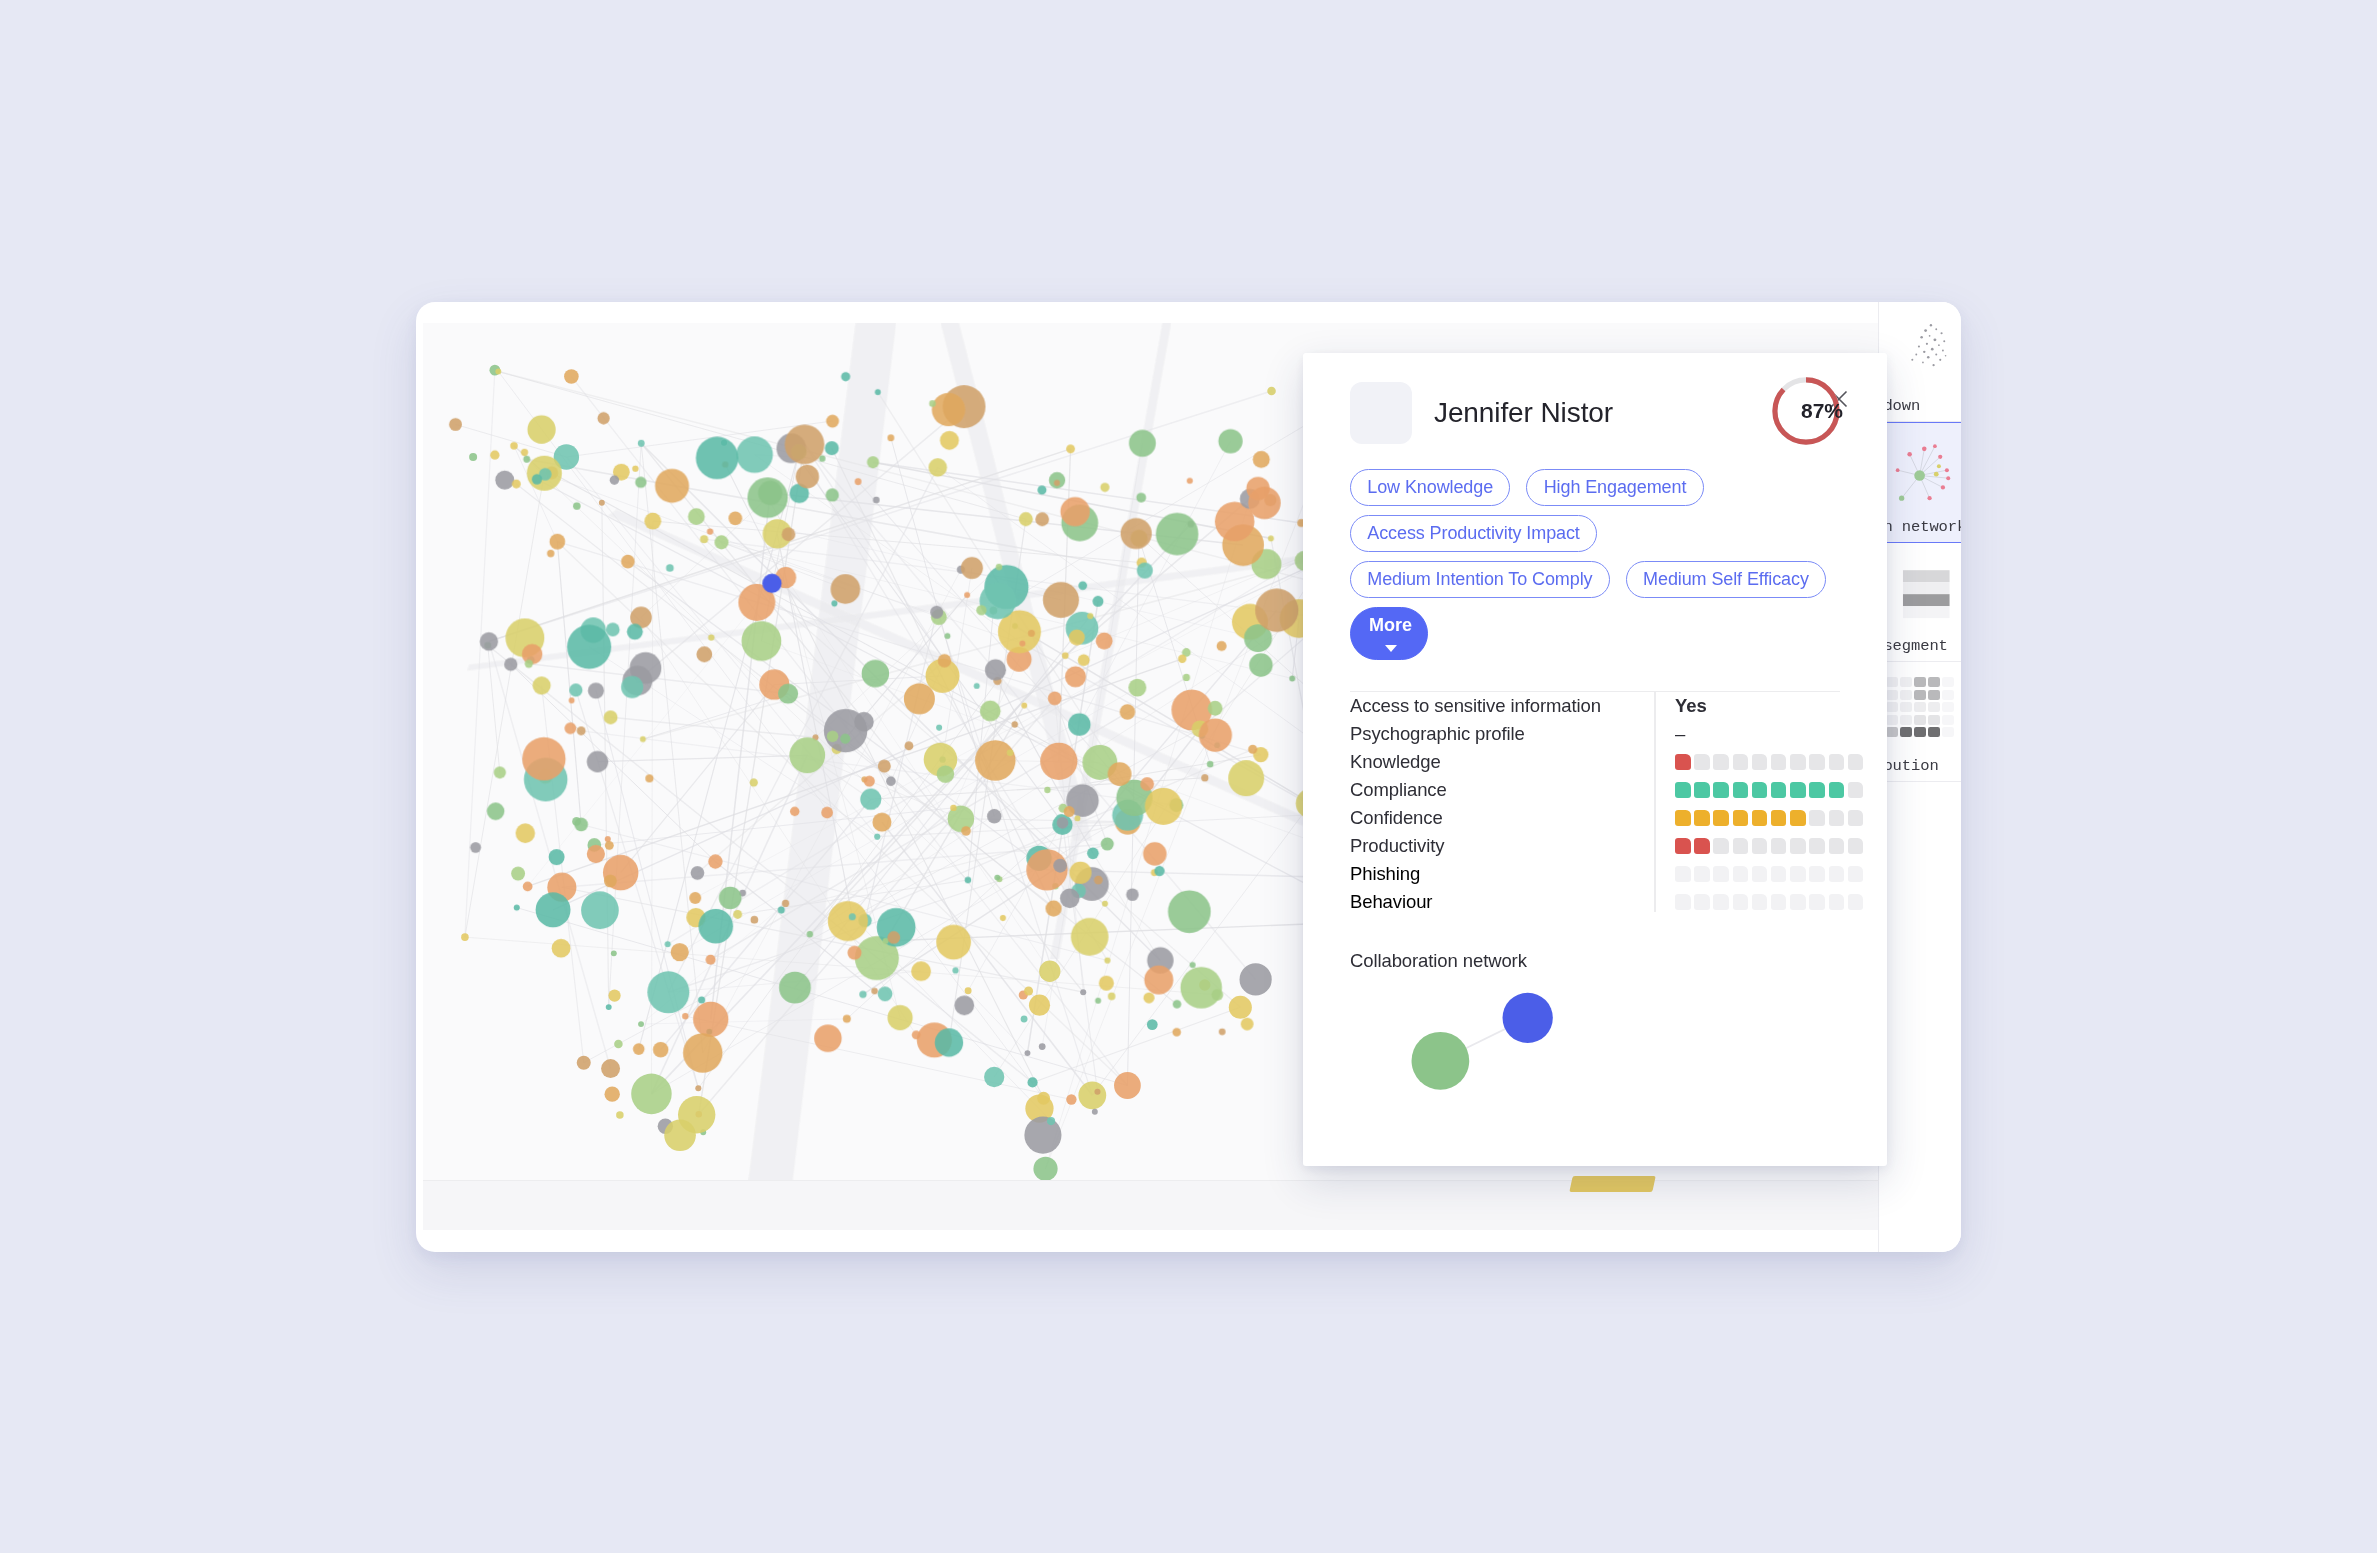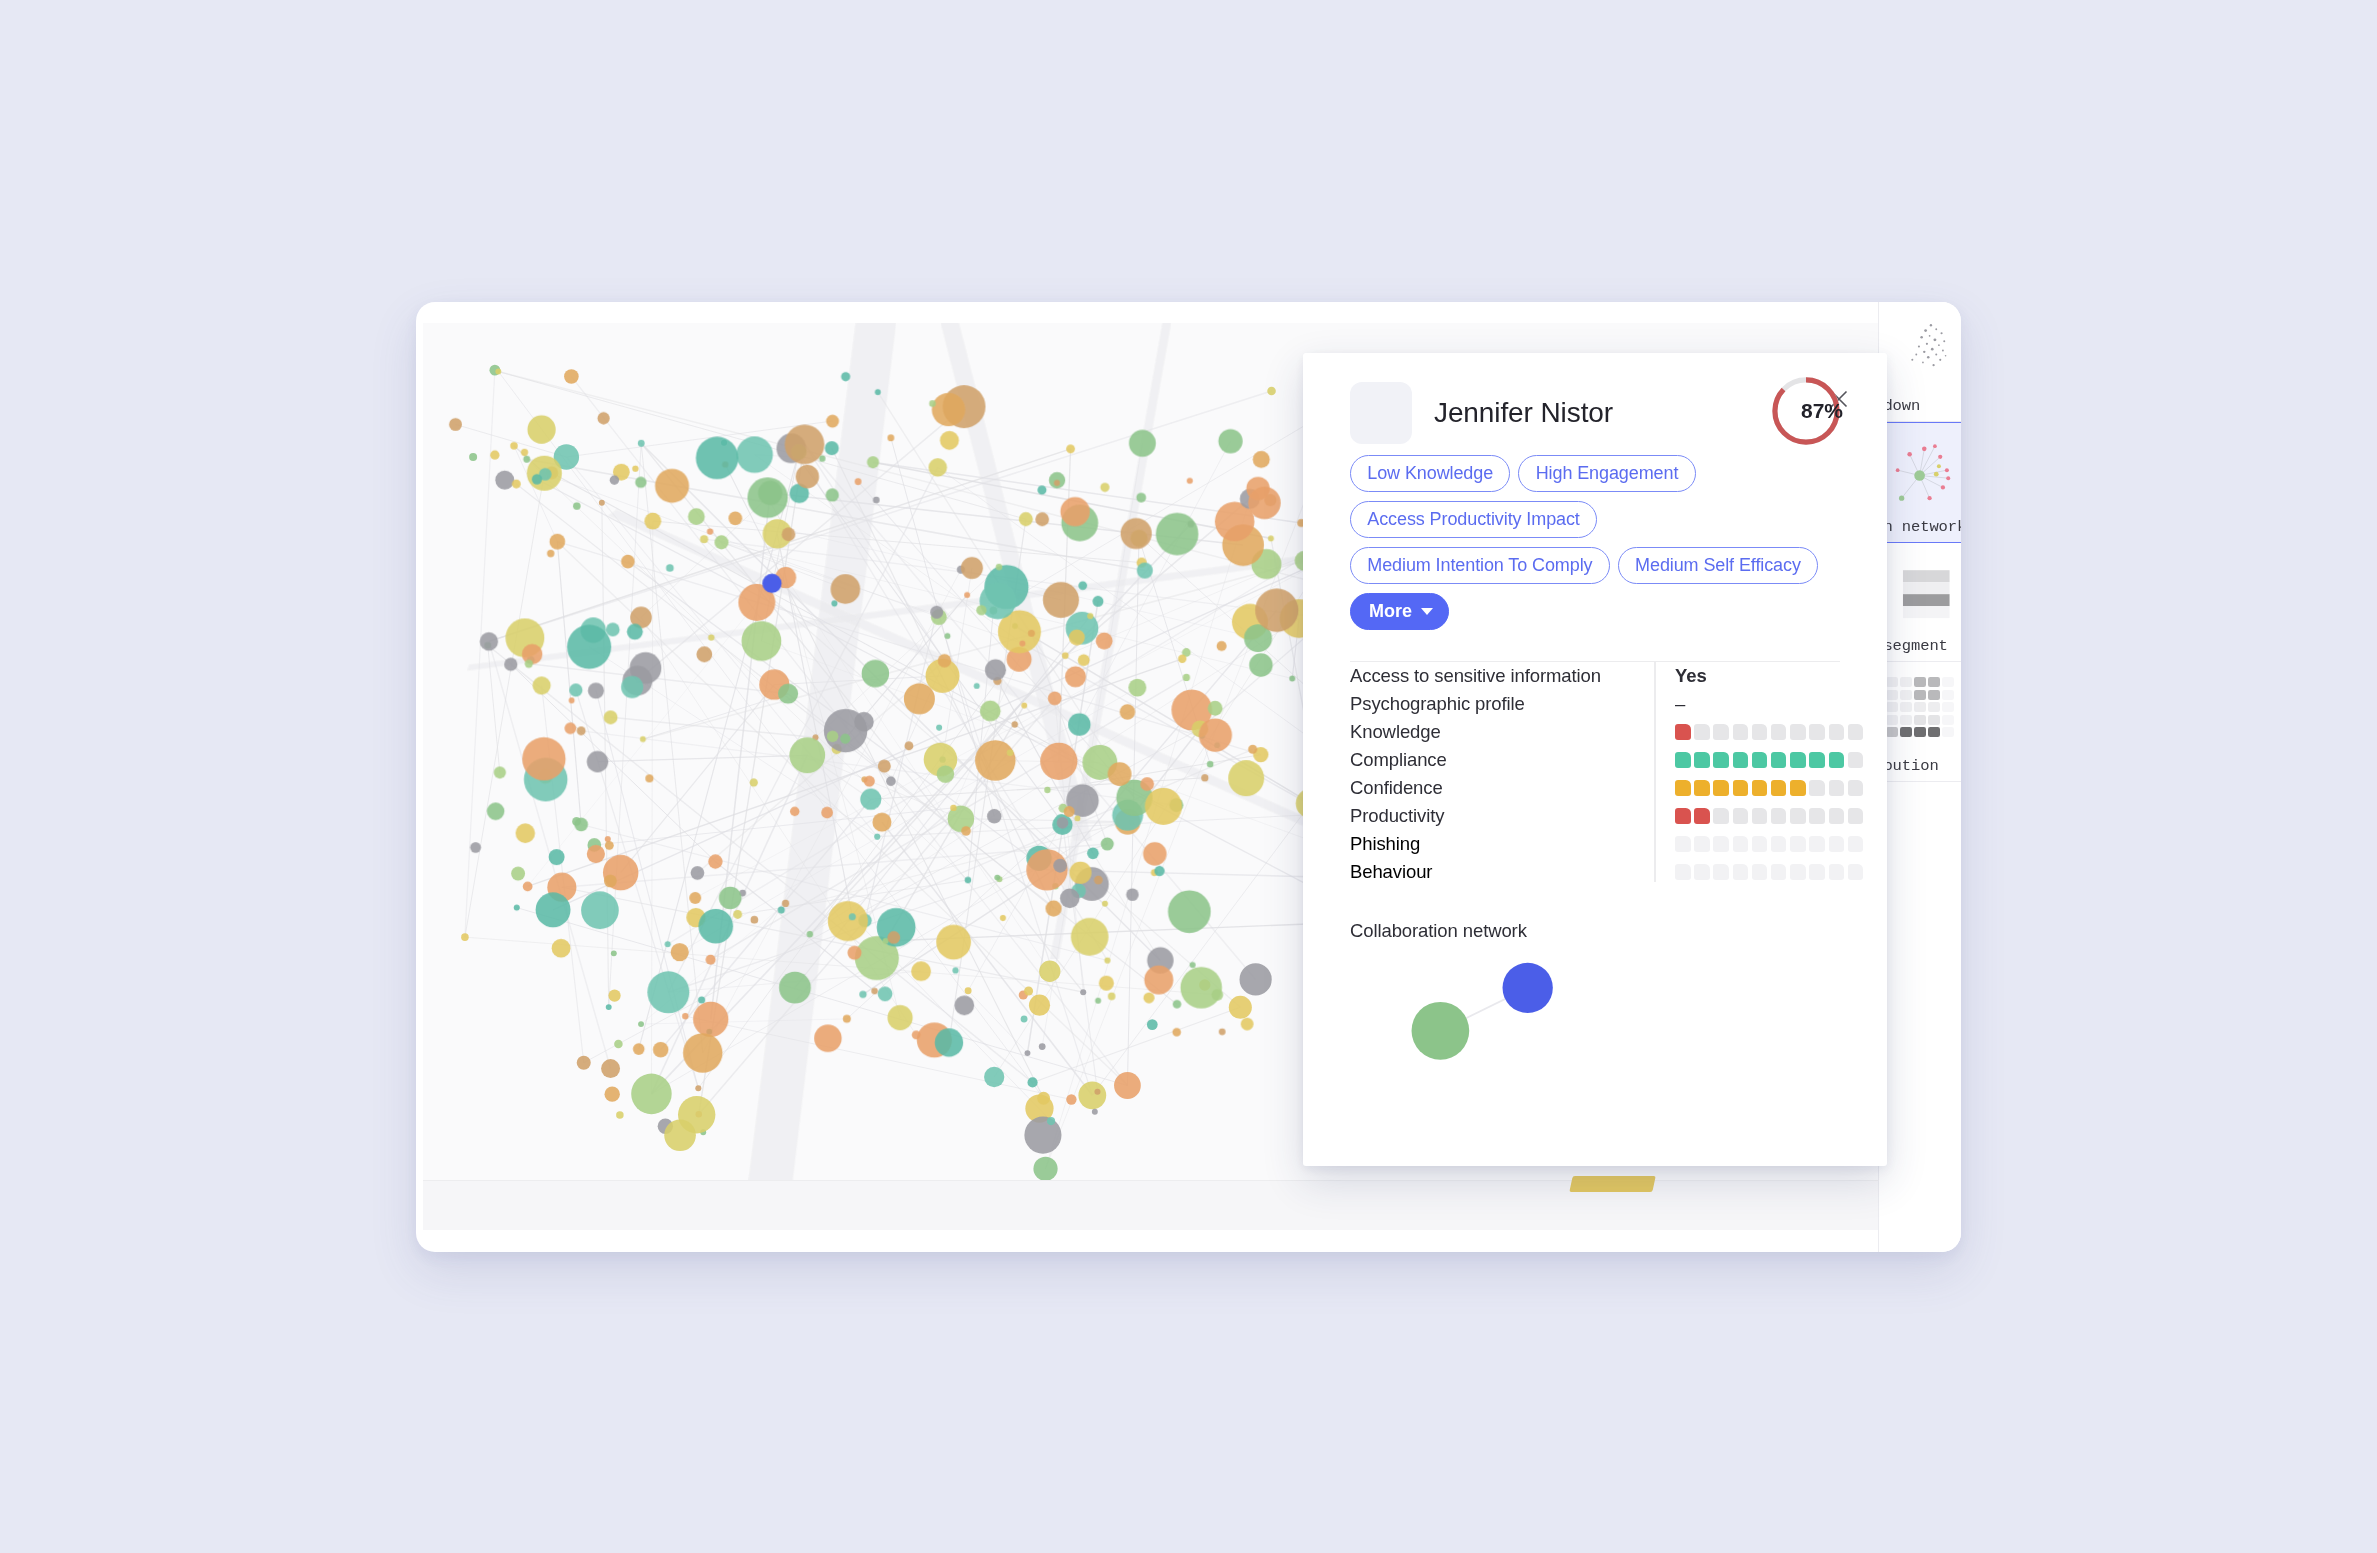--- a/index.html
+++ b/index.html
@@ -181,22 +181,22 @@
     position: absolute;
     left: 16px; top: 0; width: 100%; height: 100%;
     display: flex; align-items: center; justify-content: center;
     font-size: 21px; font-weight: bold; color: #23232b;
   }
 
   
   #tag-list {
     display: flex;
     flex-wrap: wrap;
-    gap: 9px 8px;
-    margin-top: 7px;
+    gap: 9px 16px;
+    margin-top: 21px;
   }
   .tag-pill {
     border: 1.5px solid #7b8bf7;
     color: #5b6cf0;
     border-radius: 30px;
     padding: 6.7px 16.3px 7.4px 16.3px;
     font-size: 18px;
     background: #ffffff;
     white-space: nowrap;
     cursor: pointer;
@@ -208,20 +208,21 @@
     color: #ffffff;
     border-radius: 30px;
     padding: 6.7px 15px 7.4px 18px;
     font-size: 18px;
     font-weight: bold;
     display: inline-flex;
     align-items: center;
     gap: 9px;
     cursor: pointer;
     white-space: nowrap;
+    flex-direction: column;
   }
   #more-button .caret {
     width: 0; height: 0;
     border-top: 7.4px solid #ffffff;
     border-left: 6px solid transparent;
     border-right: 6px solid transparent;
   }
 
   
   #metrics-table {

